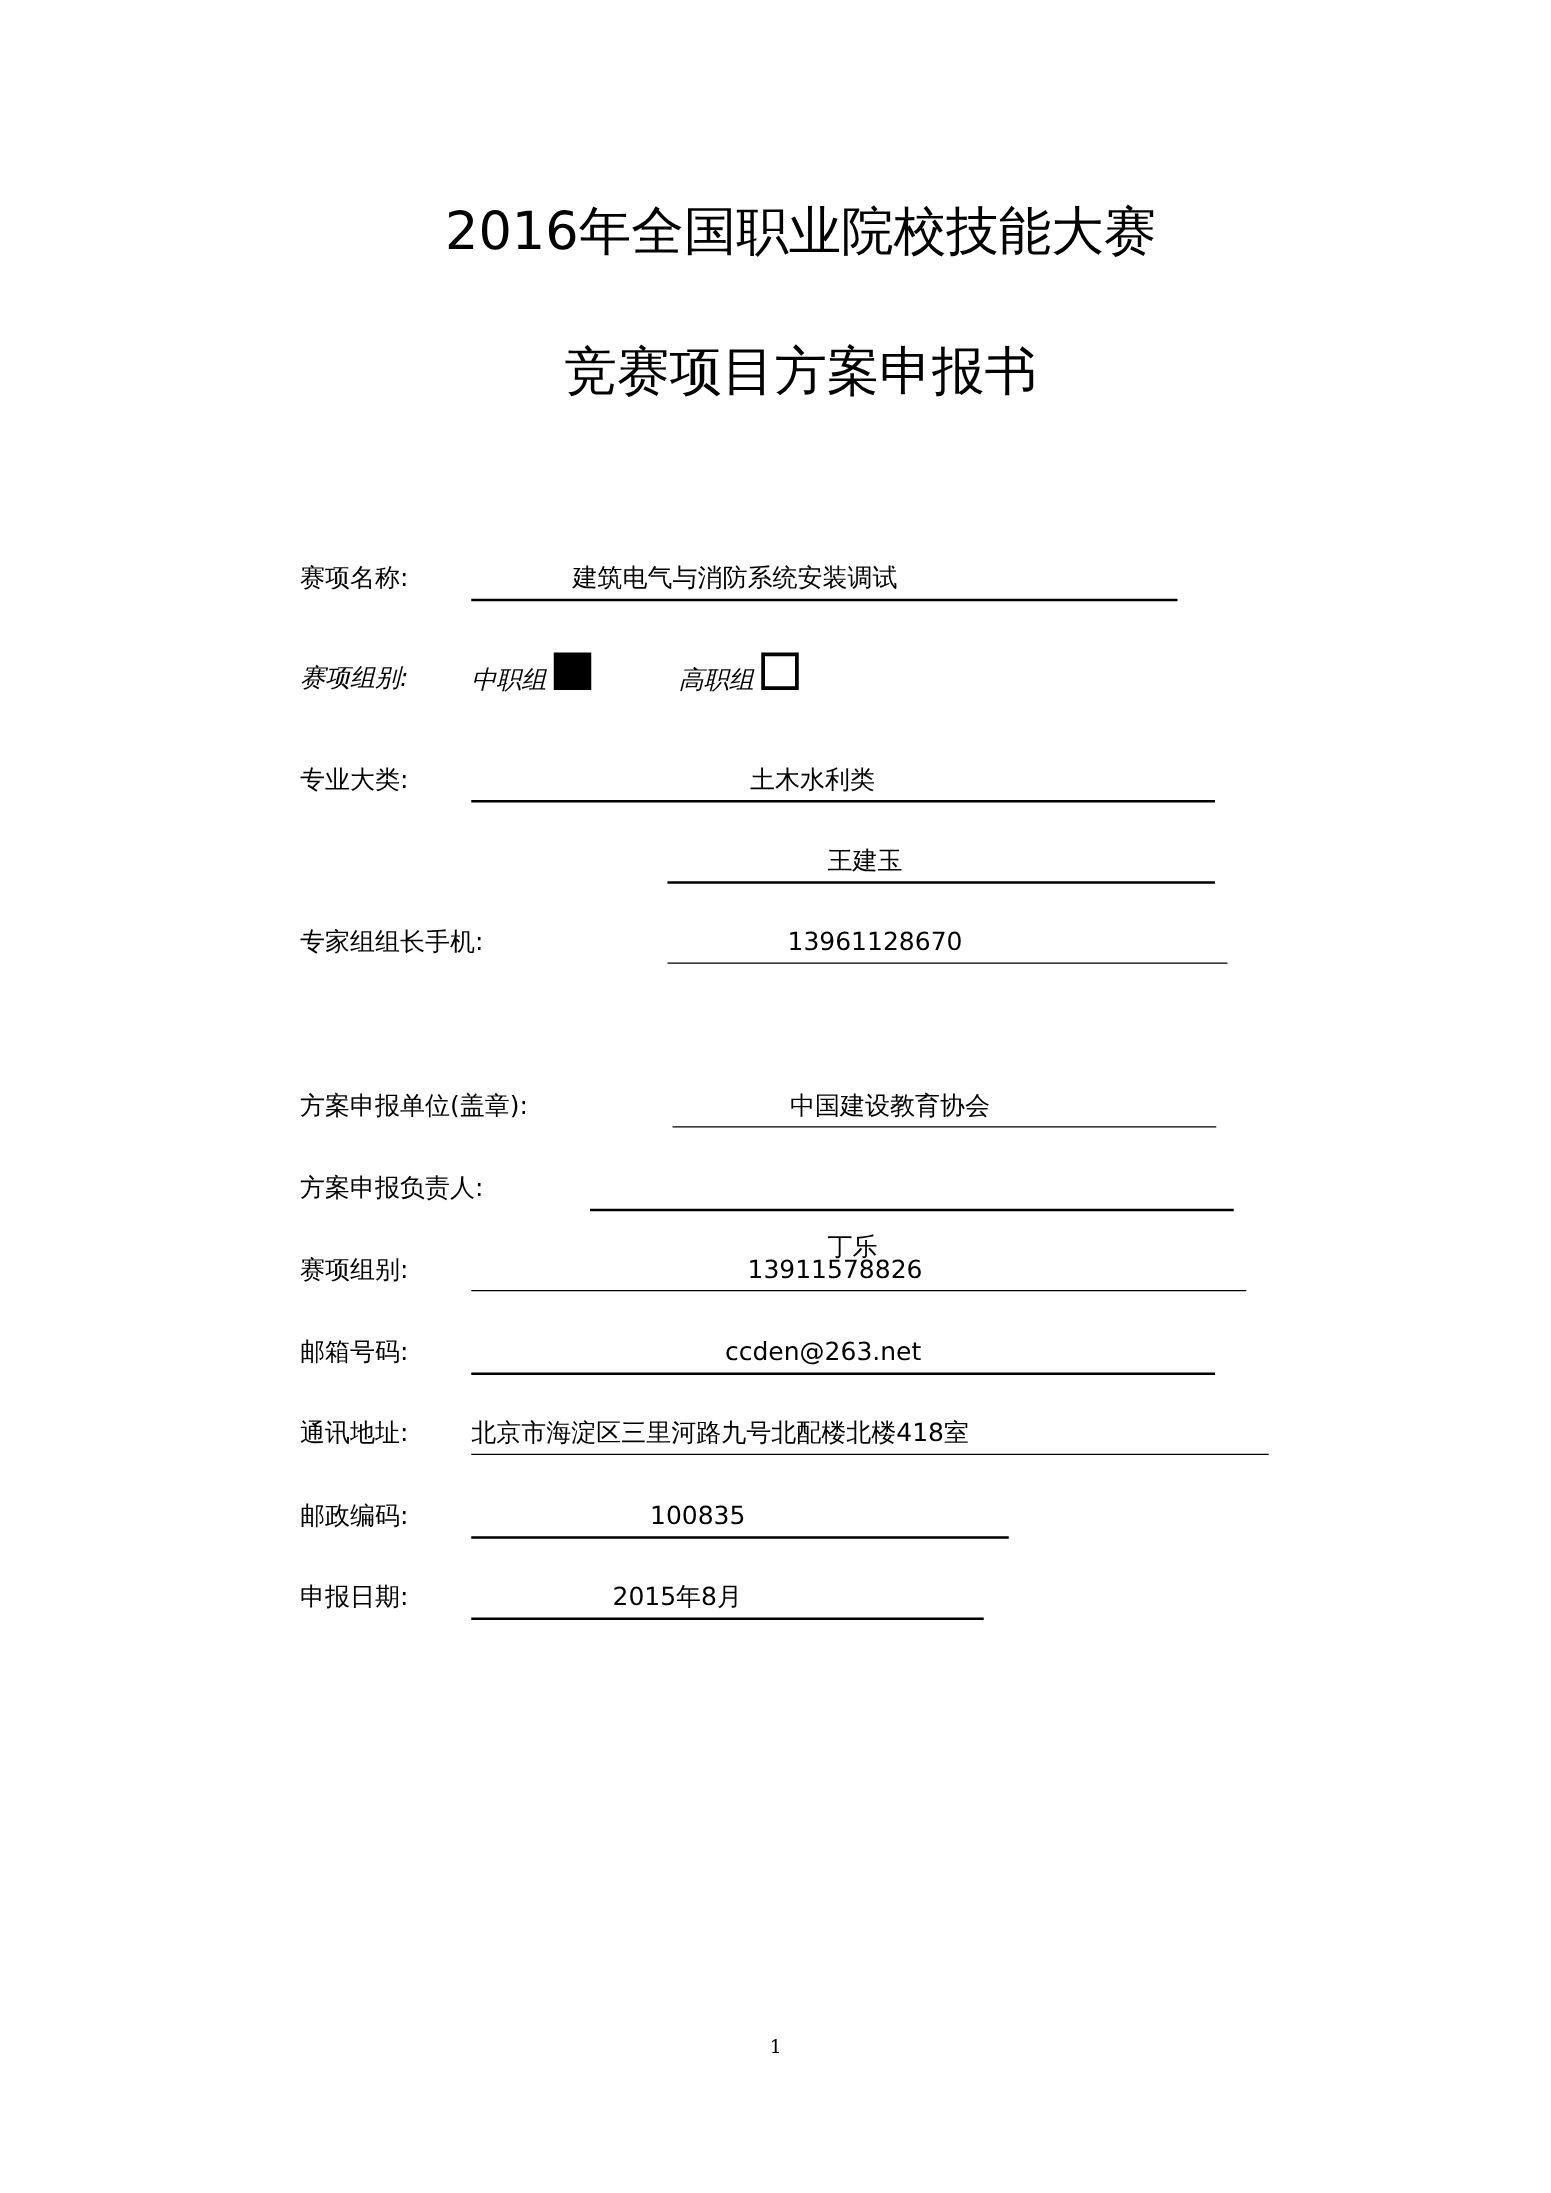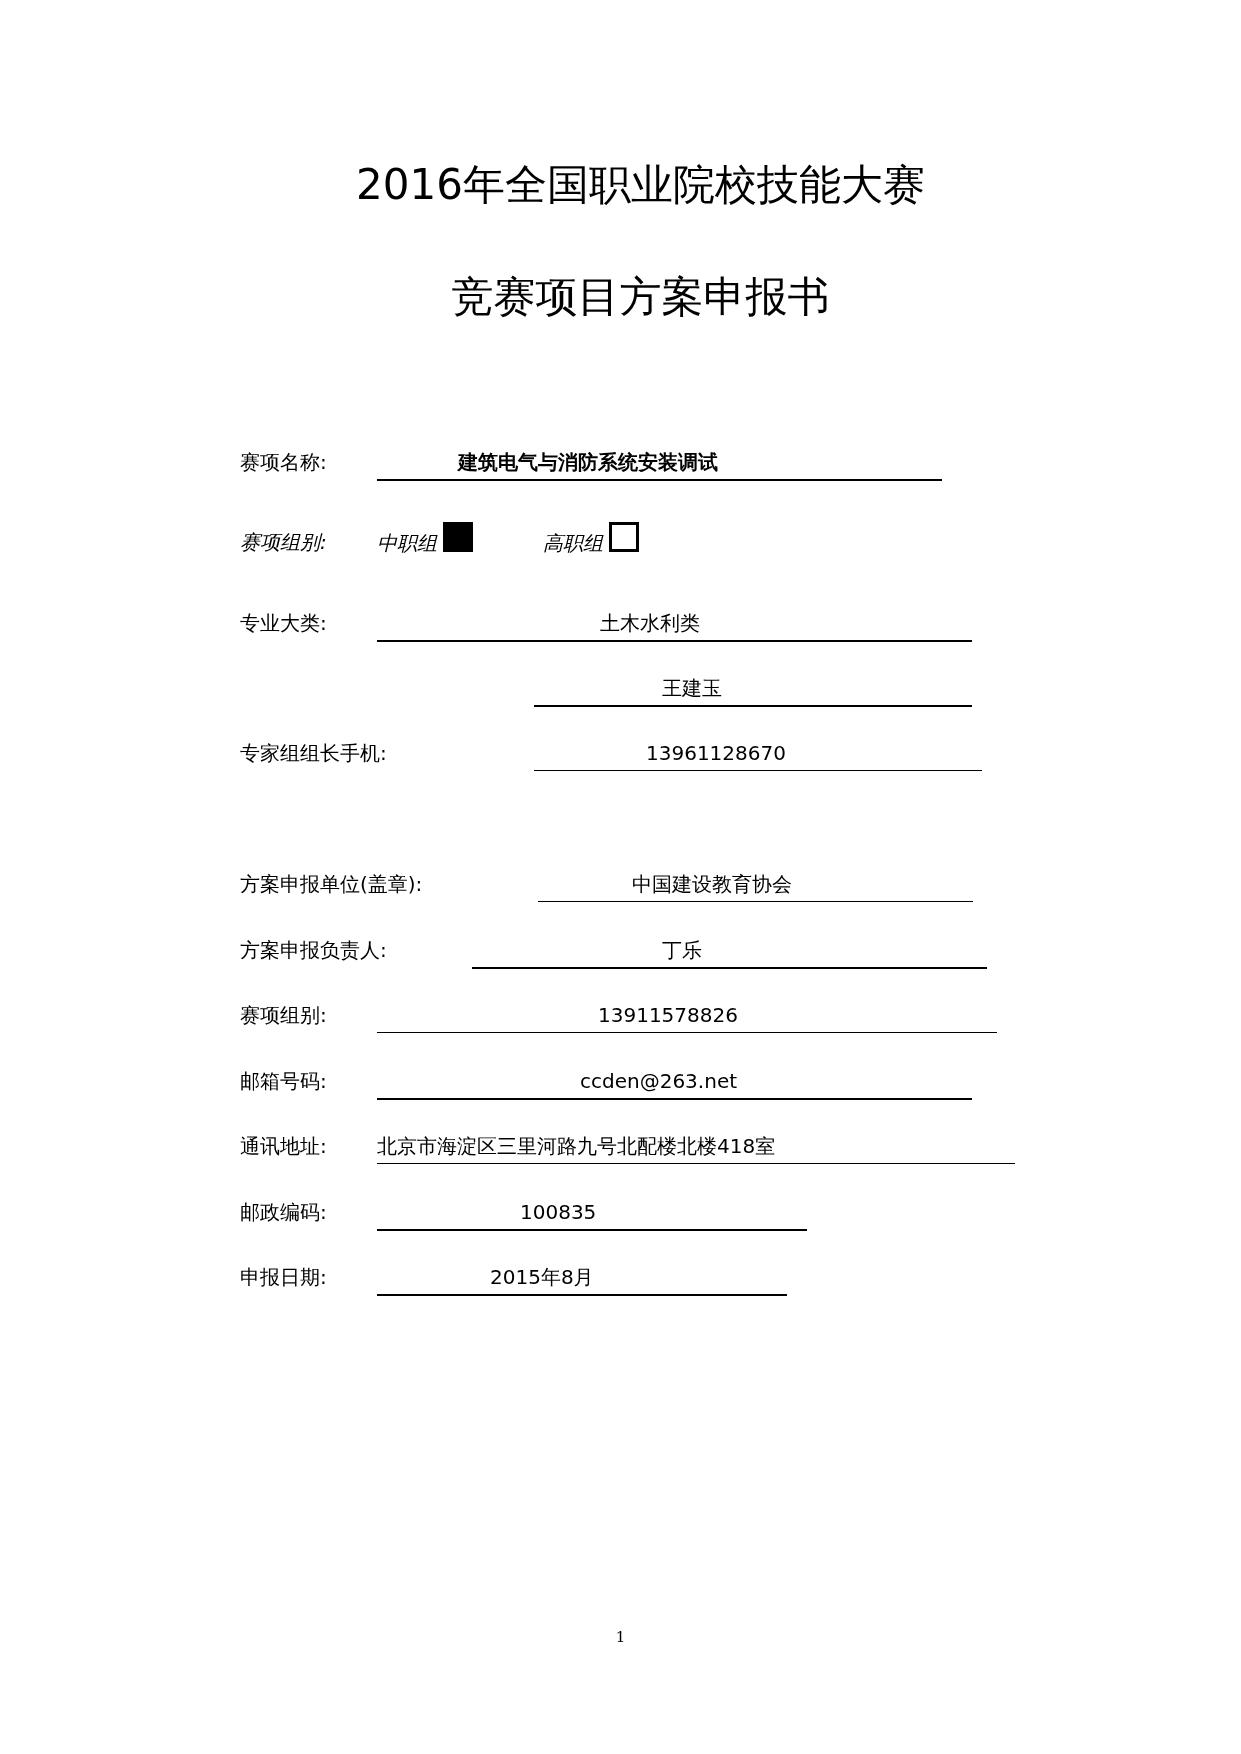--- a/index.html
+++ b/index.html
@@ -21,21 +21,21 @@
   </style>
 </head>
 <body>
 
 <div class="title title1">2016年全国职业院校技能大赛</div>
 <div class="title title2">竞赛项目方案申报书</div>
 
 <div class="row" style="top:442px; width:720px;">
   <span class="label">赛项名称:</span>
   <span class="line" style="left:137px; width:565px; top:37px;"></span>
-  <span class="value" style="left:218px;font-weight:bold;">建筑电气与消防系统安装调试</span>
+  <span class="value" style="left:218px;">建筑电气与消防系统安装调试</span>
 </div>
 
 <div class="row" style="top:522px; width:720px;font-style:italic;">
   <span class="label">赛项组别:</span>
   <span style="position:absolute; left:137px; top:0;">
     <span>中职组</span><span class="checkbox checked" style="margin-left:6px;"></span>
   </span>
   <span style="position:absolute; left:303px; top:0;">
     <span>高职组</span><span class="checkbox unchecked" style="margin-left:6px;"></span>
   </span>
@@ -48,33 +48,33 @@
 </div>
 
 <div class="row" style="top:668px; width:740px;">
   <span class="line" style="left:294px; width:438px; top:37px;"></span>
   <span class="value" style="left:422px;">王建玉</span>
 </div>
 
 <div class="row" style="top:733px; width:750px;">
   <span class="label">专家组组长手机:</span>
   <span class="line" style="left:294px; width:448px; top:37px; border-bottom-width:1px;"></span>
-  <span class="value" style="left:390px;margin-left:16px;">13961128670</span>
+  <span class="value" style="left:390px;">13961128670</span>
 </div>
 
 <div class="row" style="top:864px; width:740px;">
   <span class="label">方案申报单位(盖章):</span>
   <span class="line" style="left:298px; width:435px; top:37px; border-bottom-width:1px;"></span>
   <span class="value" style="left:392px;">中国建设教育协会</span>
 </div>
 
 <div class="row" style="top:930px; width:750px;">
   <span class="label">方案申报负责人:</span>
   <span class="line" style="left:232px; width:515px; top:37px;"></span>
-  <span class="value" style="left:422px;">丁乐</span>
+  <span class="value" style="left:422px;margin-top:47px;">丁乐</span>
 </div>
 
 <div class="row" style="top:995px; width:760px;">
   <span class="label">赛项组别:</span>
   <span class="line" style="left:137px; width:620px; top:37px; border-bottom-width:1px;"></span>
   <span class="value" style="left:358px;">13911578826</span>
 </div>
 
 <div class="row" style="top:1061px; width:740px;">
   <span class="label">邮箱号码:</span>

